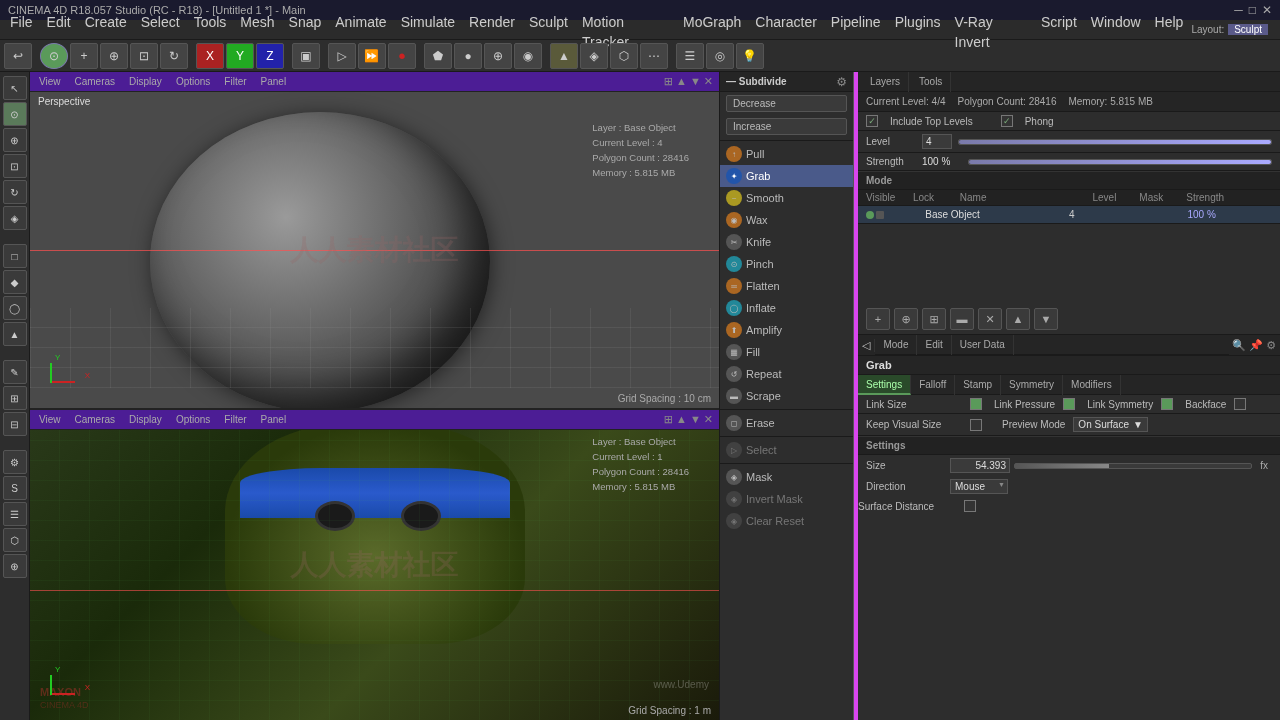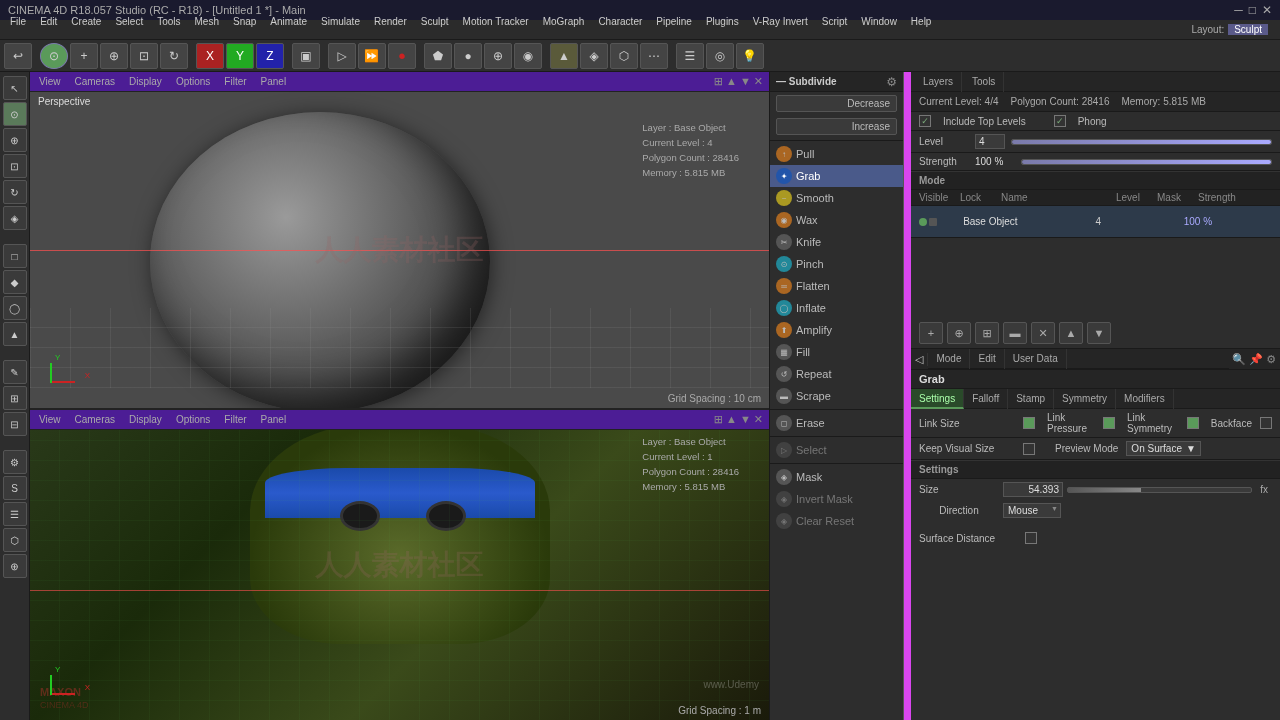--- a/index.html
+++ b/index.html
@@ -11,21 +11,21 @@
       padding: 0 8px; color: #aaa; font-size: 11px;
     }
     #titlebar-controls { display: flex; gap: 6px; }
     #titlebar-controls span { cursor: pointer; color: #aaa; font-size: 12px; }
 
     
     #menubar {
       height: 20px; background: #2b2b2b; display: flex; align-items: center; padding: 0 4px;
       border-bottom: 1px solid #1a1a1a; gap: 2px;
     }
-    .menu-item { padding: 0 6px; height: 36px; line-height: 20px; cursor: pointer; color: #ccc; font-size: 10px; }
+    .menu-item { padding: 0 6px; height: 36px; line-height: 20px; cursor: pointer; color: #ccc; font-size: 14px; }
 
     
     #toolbar {
       height: 32px; background: #2d2d2d; display: flex; align-items: center; padding: 0 4px; gap: 2px;
       border-bottom: 1px solid #1a1a1a;
     }
     .tb-btn {
       width: 28px; height: 26px; background: #444; border: 1px solid #555; display: flex; align-items: center;
       justify-content: center; cursor: pointer; color: #ccc; font-size: 12px; border-radius: 2px;
     }
@@ -162,26 +162,26 @@
     }
     .bp-tool-icon.orange { background: #aa6622; }
     .bp-tool-icon.yellow { background: #aa9922; }
     .bp-tool-icon.blue { background: #2255aa; }
     .bp-tool-icon.cyan { background: #228899; }
     .bp-tool-icon.gray { background: #555; }
     .bp-tool-label { font-size: 11px; }
     .bp-divider { height: 1px; background: #1a1a1a; margin: 2px 0; }
     .bp-subdiv-btn {
       margin: 3px 6px; padding: 2px 6px; background: #3a3a3a; border: 1px solid #555;
-      color: #bbb; font-size: 10px; cursor: pointer; text-align: right; border-radius: 2px;
+      color: #bbb; font-size: 10px; cursor: pointer; text-align: left; border-radius: 2px;
     }
 
     
     #right-panel {
-      width: 376px; background: #2d2d2d; border-left: 7px solid #d946ef;
+      width: 426px; background: #2d2d2d; border-left: 4px solid #d946ef;
       display: flex; flex-direction: column; overflow: hidden;
     }
 
     
     .rp-tabs {
       height: 20px; background: #252525; display: flex; align-items: center; border-bottom: 1px solid #1a1a1a;
       padding: 0 4px; gap: 2px;
     }
     .rp-tab {
       padding: 0 8px; height: 20px; line-height: 20px; cursor: pointer; color: #aaa; font-size: 10px;
@@ -211,22 +211,22 @@
       border-bottom: 1px solid #1a1a1a; gap: 4px;
     }
     .th-col { flex: 1; }
     .th-col-name { flex: 3; }
     .th-col-level { flex: 1; }
     .th-col-mask { flex: 1; }
     .th-col-strength { flex: 2; }
 
     
     .table-row-item {
-      display: flex; align-items: center; padding: 10px 8px; background: #2d3a4a; font-size: 10px; color: #ccc;
-      gap: 0; border-bottom: 1px solid #1a1a1a; cursor: pointer;
+      display: flex; align-items: center; padding: 3px 8px; background: #2d3a4a; font-size: 10px; color: #ccc;
+      gap: 17px; border-bottom: 1px solid #1a1a1a; cursor: pointer;
     }
     .tr-vis { flex: 1; display: flex; gap: 2px; }
     .vis-dot { width: 8px; height: 8px; background: #5a9a5a; border-radius: 50%; }
     .vis-lock { width: 8px; height: 8px; background: #555; border-radius: 1px; }
     .tr-name { flex: 3; color: #ddd; }
     .tr-level { flex: 1; }
     .tr-mask { flex: 1; }
     .tr-strength { flex: 2; color: #aaaaff; }
 
     
@@ -286,28 +286,28 @@
       padding: 1px 3px; text-align: right;
     }
     .size-slider { flex: 1; height: 6px; background: #3a3a3a; border: 1px solid #555; border-radius: 2px; position: relative; cursor: pointer; }
     .size-slider-fill { height: 100%; width: 40%; background: linear-gradient(90deg, #555, #888); }
     .size-fx { color: #aaa; cursor: pointer; font-size: 10px; padding: 0 4px; }
 
     
     .dir-row {
       display: flex; align-items: center; padding: 3px 8px; gap: 4px; font-size: 10px; color: #bbb;
     }
-    .dir-label { width: 80px; flex-shrink: 0; text-align: center; }
+    .dir-label { width: 80px; flex-shrink: 0; }
     .dir-select {
       background: #3a3a3a; border: 1px solid #555; color: #ddd; font-size: 10px; padding: 1px 4px;
       cursor: pointer; appearance: none; padding-right: 16px; position: relative;
     }
     .dir-select-wrap { position: relative; display: inline-block; }
     .dir-select-wrap::after { content: '▼'; position: absolute; right: 3px; top: 2px; font-size: 7px; color: #888; pointer-events: none; }
-    .surf-dist-row { display: flex; align-items: center; padding: 3px 8px; gap: 6px; font-size: 10px; color: #bbb; margin-top: 8px; }
+    .surf-dist-row { display: flex; align-items: center; padding: 3px 0; gap: 6px; font-size: 10px; color: #bbb; }
     .sd-label { width: 100px; flex-shrink: 0; }
     .sd-check { width: 12px; height: 12px; border: 1px solid #777; background: #333; cursor: pointer; }
 
     
     .axis-top {
       position: absolute; bottom: 30px; left: 20px;
     }
 
     
     .sculpt-info {

